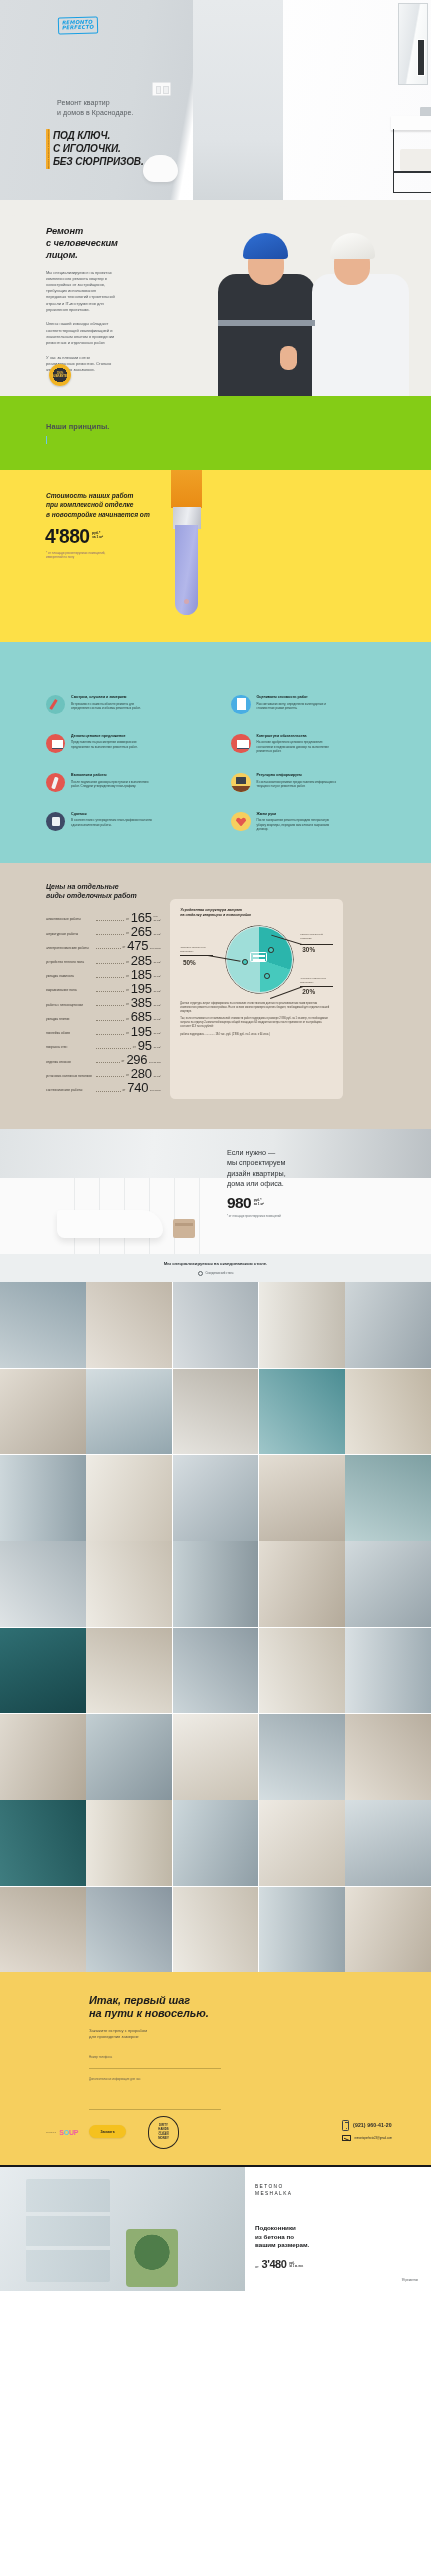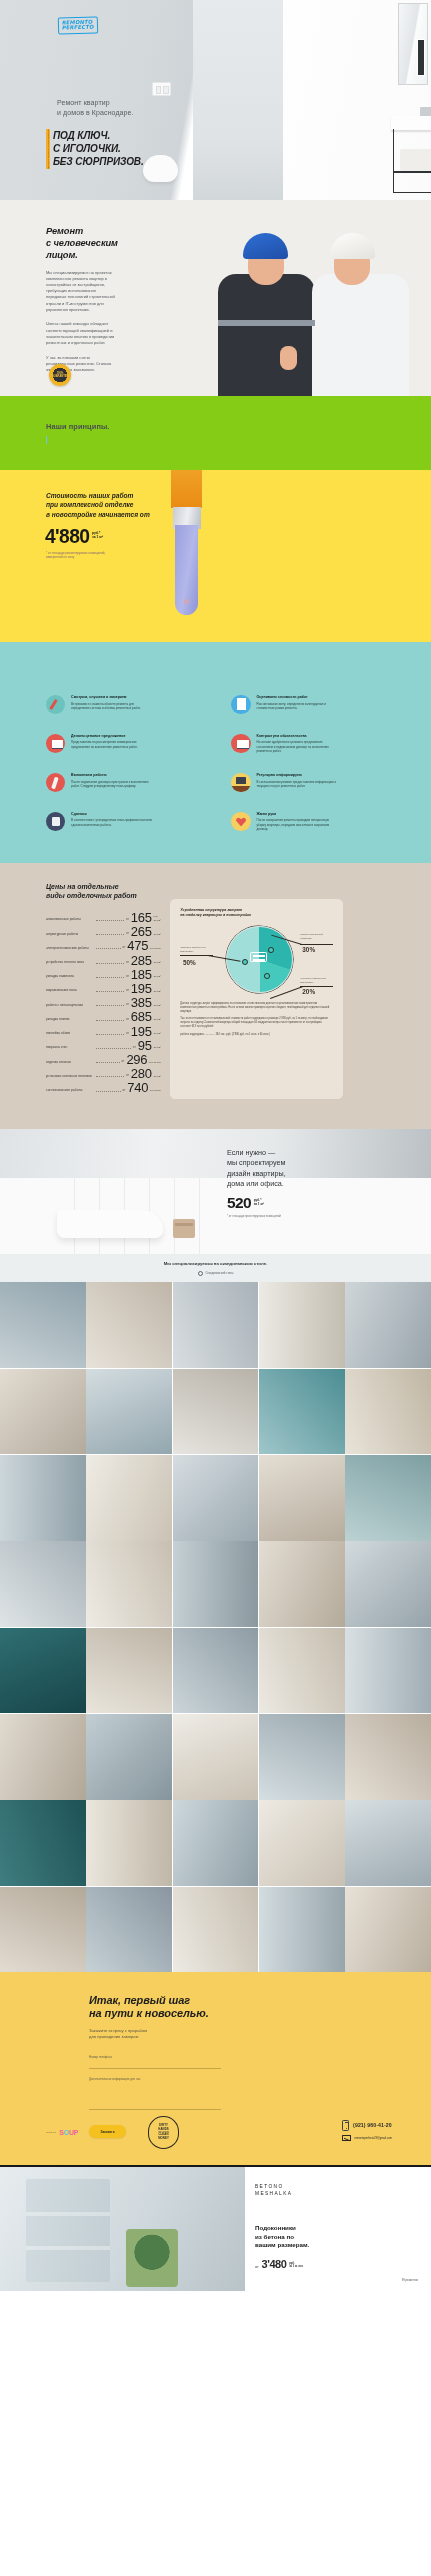--- a/index.html
+++ b/index.html
@@ -566,21 +566,21 @@
     <div class="tub"></div>
     <div class="stool"></div>
     <div class="design-txt">
       <h2>
         <span>Если нужно —</span><br>
         <span>мы спроектируем</span><br>
         <span>дизайн квартиры,</span><br>
         <span>дома или офиса.</span>
       </h2>
       <div class="design-price">
-        <b>520</b>
+        <b>980</b>
         <div class="unit">
           <div>руб.*</div>
           <div>за 1 м²</div>
         </div>
       </div>
       <div class="design-note">* от площади проектируемых помещений</div>
     </div>
   </section>
 
   <section>

